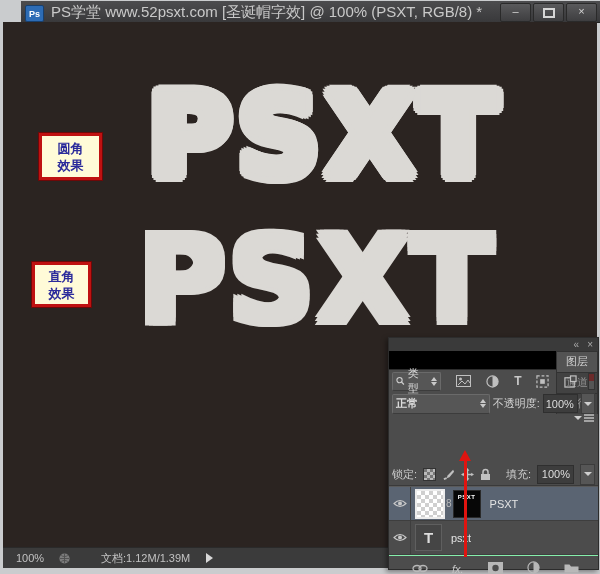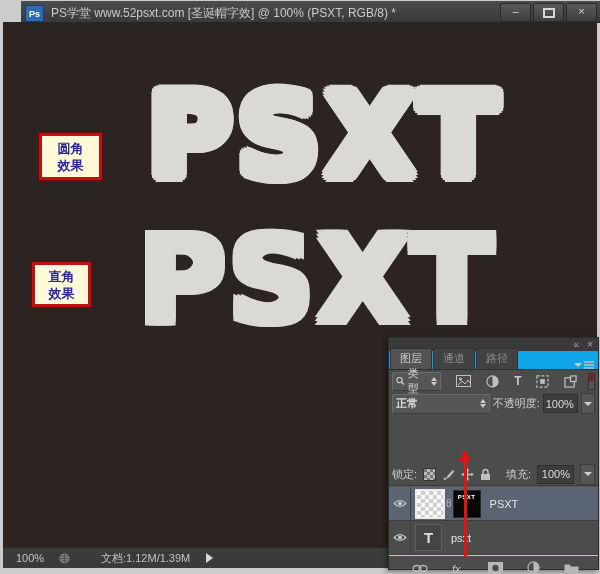--- a/index.html
+++ b/index.html
@@ -5,21 +5,21 @@
   html,body{margin:0;padding:0;}
   body{width:600px;height:574px;font-family:"Liberation Sans","DejaVu Sans",sans-serif;-webkit-font-smoothing:antialiased;}
   .screen{position:relative;width:600px;height:574px;background:#caccce;overflow:hidden;outline:1px solid #8b9094;}
 
   
   .titlebar{position:absolute;left:1px;top:1px;right:0;height:21px;
     background:linear-gradient(#4c4c4e,#39393b);display:flex;align-items:flex-end;
     border-bottom:1px solid #222;margin-left:20px;}
   .ps-badge{width:17px;height:15px;margin-left:4px;background:#2d6cb5;border:1px solid #17406f;
     color:#fff;font-size:9px;font-weight:bold;display:flex;align-items:center;justify-content:center;border-radius:2px;}
-  .title-text{margin-left:7px;color:#c9c9c9;font-size:12px;white-space:nowrap;overflow:hidden;}
+  .title-text{margin-left:7px;color:#c9c9c9;font-size:15px;white-space:nowrap;overflow:hidden;}
   .win-controls{margin-left:auto;display:flex;gap:2px;margin-right:3px;}
   .win-btn{width:29px;height:17px;background:linear-gradient(#5a5a5c,#3e3e40);border:1px solid #2a2a2a;
     border-radius:2px;color:#d6d6d6;font-size:11px;line-height:15px;text-align:center;cursor:default;}
   .maximize-glyph{display:inline-block;width:8px;height:6px;border:2px solid #d6d6d6;margin-top:4px;}
 
   
   .canvas{position:absolute;left:3px;top:22px;width:594px;height:525px;background:#2b2421;}
   .big-text{position:absolute;color:#dbd9d5;font-family:"DejaVu Sans",sans-serif;font-weight:bold;
     font-size:114px;letter-spacing:6px;line-height:1;white-space:nowrap;}
   .rounded{left:145px;top:57px;
@@ -45,21 +45,21 @@
   .zoom-field{margin-left:13px;width:36px;}
   .globe{width:13px;height:13px;margin-left:6px;opacity:.8;}
   .doc-info{margin-left:30px;}
   .play-btn{margin-left:16px;width:0;height:0;border-top:5px solid transparent;border-bottom:5px solid transparent;border-left:7px solid #d8d8d8;}
 
   
   .panel{position:absolute;left:388px;top:337px;width:209px;height:231px;background:#4c4c4c;
     border:1px solid #2c2c2c;box-shadow:-2px 2px 5px rgba(0,0,0,.4);z-index:10;font-size:11px;color:#cfcfcf;}
   .panel-minibar{height:13px;background:#3a3a3a;display:flex;align-items:center;justify-content:flex-end;gap:8px;padding-right:5px;}
   .mini-ico{color:#aaa;font-size:10px;line-height:10px;}
-  .tabrow{height:18px;background:#0ea5e9;display:flex;align-items:flex-end;border-bottom:1px solid #2e2e2e;}
+  .tabrow{height:18px;background:#000000;display:flex;align-items:flex-end;border-bottom:1px solid #2e2e2e;flex-direction:column;}
   .tab{padding:2px 9px 3px;margin-left:1px;font-size:11px;background:#424242;color:#8f8f8f;border:1px solid #323232;border-bottom:none;}
   .tab.active{background:#535353;color:#d2d2d2;}
   .panel-menu{margin-left:auto;margin-right:4px;display:flex;align-items:center;gap:2px;}
 
   .row{display:flex;align-items:center;padding:0 3px;}
   .filter-row{height:22px;gap:11px;}
   .select{height:17px;background:#565656;border:1px solid #6a6a6a;border-bottom-color:#3c3c3c;border-radius:2px;
     display:flex;align-items:center;padding:0 3px;color:#ddd;}
   .filter-select{width:82px;}
   .blend-select{width:96px;height:18px;font-weight:bold;}

